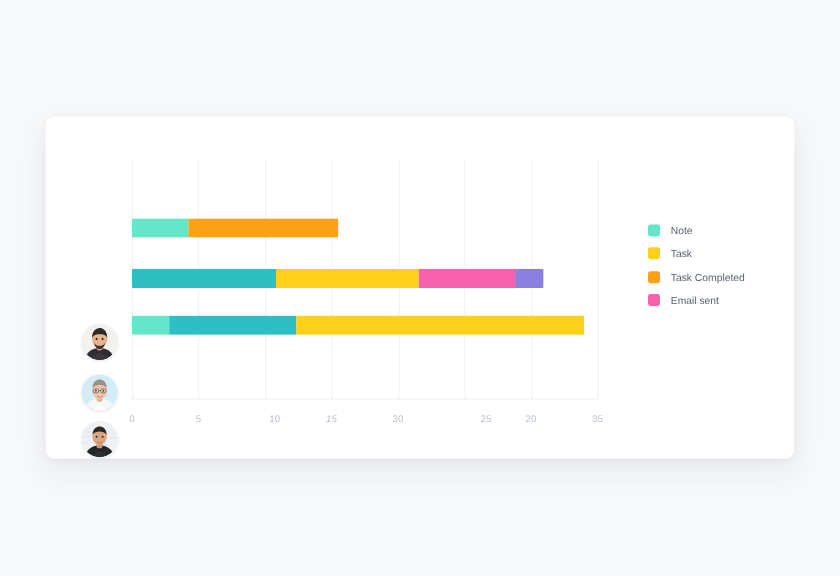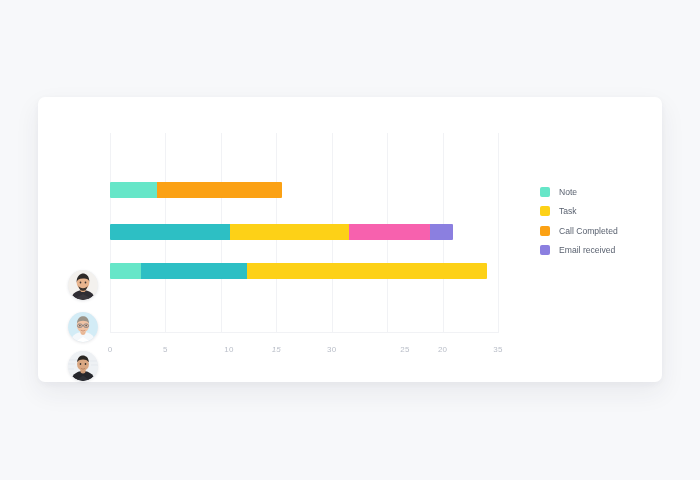--- a/index.html
+++ b/index.html
@@ -227,23 +227,23 @@
         <div class="legend-item">
           <span class="legend-swatch" style="background: rgb(102, 230, 200);"></span>
           <span class="legend-label">Note</span>
         </div>
         <div class="legend-item">
           <span class="legend-swatch" style="background: rgb(253, 209, 23);"></span>
           <span class="legend-label">Task</span>
         </div>
         <div class="legend-item">
           <span class="legend-swatch" style="background: rgb(251, 161, 20);"></span>
-          <span class="legend-label">Call Completed</span>
-        </div>
-        <div class="legend-item">
-          <span class="legend-swatch" style="background: rgb(139, 127, 224);"></span>
-          <span class="legend-label">Email received</span>
+          <span class="legend-label">Task Completed</span>
+        </div>
+        <div class="legend-item">
+          <span class="legend-swatch" style="background: rgb(247, 97, 174);"></span>
+          <span class="legend-label">Email sent</span>
         </div>
       </div>
 
   </div>
 
 </div>
 
 </body></html>

